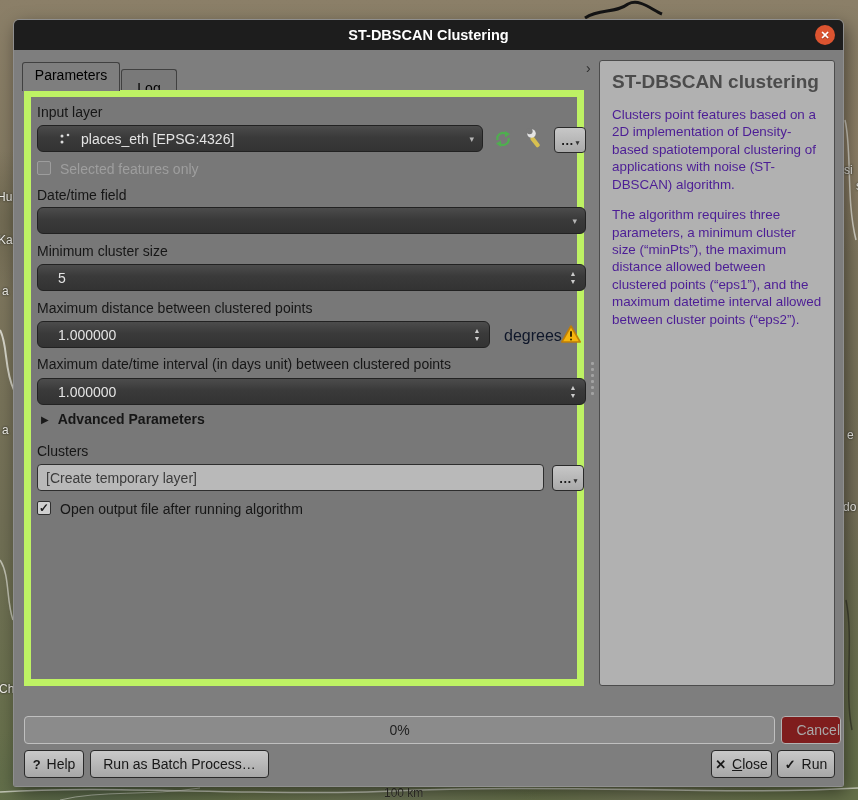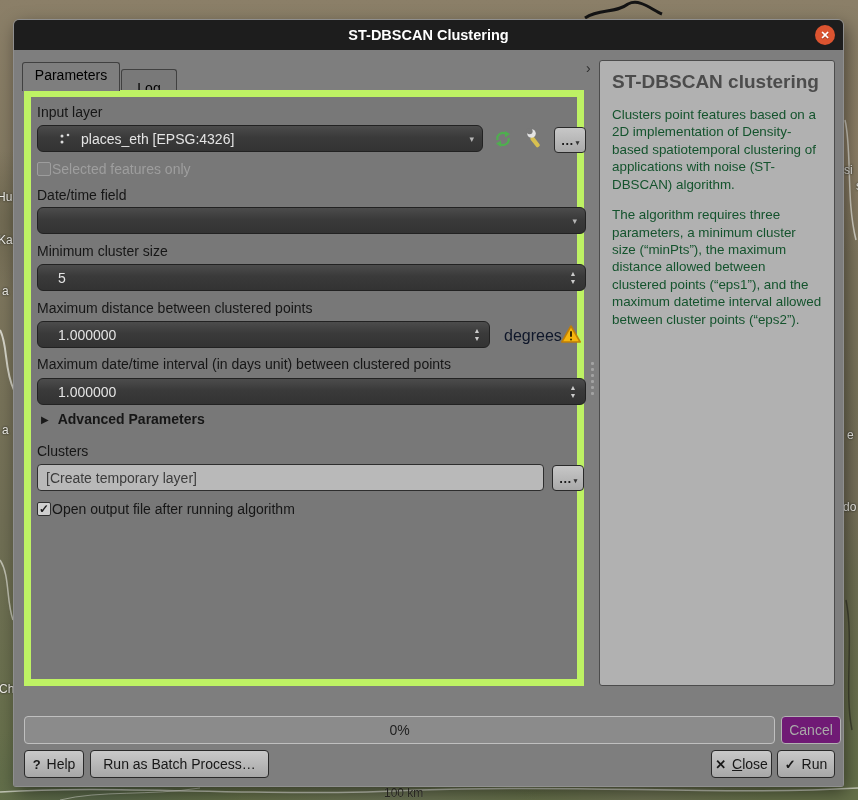--- a/index.html
+++ b/index.html
@@ -90,21 +90,21 @@
     position:absolute; width:32px; height:26px;
     background:linear-gradient(180deg,#c7c7c7,#a9a9a9);
     border:1px solid #2a2a2a; border-radius:4px; cursor:pointer;
     color:#1c1c1c; font-size:13px; font-weight:bold;
     display:flex; align-items:center; justify-content:center;
   }
   .mini-btn .tiny-dd { font-size:7px; margin-left:2px; margin-top:6px; color:#333; }
 
   .icon-btn { position:absolute; width:22px; height:22px; cursor:pointer; }
 
-  .checkbox-row { position:absolute; display:flex; align-items:center; gap:1px; cursor:pointer; }
+  .checkbox-row { position:absolute; display:flex; gap:9px; cursor:pointer; }
   .cb-box { width:14px; height:14px; border-radius:2px; flex:0 0 auto; }
   .cb-unchecked { border:1px solid #9d9d9d; background:rgba(255,255,255,0.06); }
   .cb-checked {
     border:1px solid #2f2f2f; background:#cfcfcf; color:#1b1b1b;
     font-size:12px; line-height:13px; text-align:center; font-weight:bold;
   }
   .cb-label { font-size:14px; color:#161616; }
   .cb-label.disabled { color:#9e9e9e; }
 
   .advanced-row { position:absolute; display:flex; align-items:center; gap:9px; cursor:pointer; }
@@ -113,21 +113,21 @@
 
   .unit-label { position:absolute; font-size:16px; color:#0f172a; }
 
   
   .help-panel {
     position:absolute; left:585px; top:10px; width:236px; height:626px;
     background:#b1b1b1; border:1px solid #4c4c4c; border-radius:3px;
     padding:10px 12px; overflow:hidden;
   }
   .help-title { font-size:19px; font-weight:bold; color:#4c4c4c; margin-bottom:13px; }
-  .help-p { font-size:13.4px; color:#14532d; line-height:1.3; margin-bottom:13px; }
+  .help-p { font-size:13.4px; color:#4c1d95; line-height:1.3; margin-bottom:13px; }
 
   .splitter {
     position:absolute; left:575px; top:308px; width:7px; height:40px; cursor:col-resize;
     display:flex; flex-direction:column; align-items:center; justify-content:center; gap:3px;
   }
   .splitter i { width:3px; height:3px; background:#a2a2a2; border-radius:1px; }
 
   
   .progress {
     position:absolute; left:10px; top:666px; width:751px; height:28px;
@@ -139,21 +139,21 @@
     position:absolute; height:28px;
     background:linear-gradient(180deg,#c9c9c9,#a7a7a7);
     border:1px solid #2a2a2a; border-radius:4px; cursor:pointer;
     color:#171717; font-size:14px;
     display:flex; align-items:center; justify-content:center; gap:6px;
     white-space:nowrap;
   }
   .btn .accel { text-decoration:underline; }
   .btn-cancel {
     left:767px; top:666px; width:60px; height:28px;
-    background:#701a75; border:1px solid #b2b2b2; color:#a9a9a9; cursor:default;
+    background:#7f1d1d; border:1px solid #b2b2b2; color:#a9a9a9; cursor:default;justify-content:flex-end;
   }
   .btn-help  { left:10px;  top:700px; width:60px; }
   .btn-batch { left:76px;  top:700px; width:179px; }
   .btn-close { left:697px; top:700px; width:61px; }
   .btn-run   { left:763px; top:700px; width:58px; }
   .btn-icon { font-weight:bold; font-size:13px; }
 </style>
 </head>
 <body>
 

